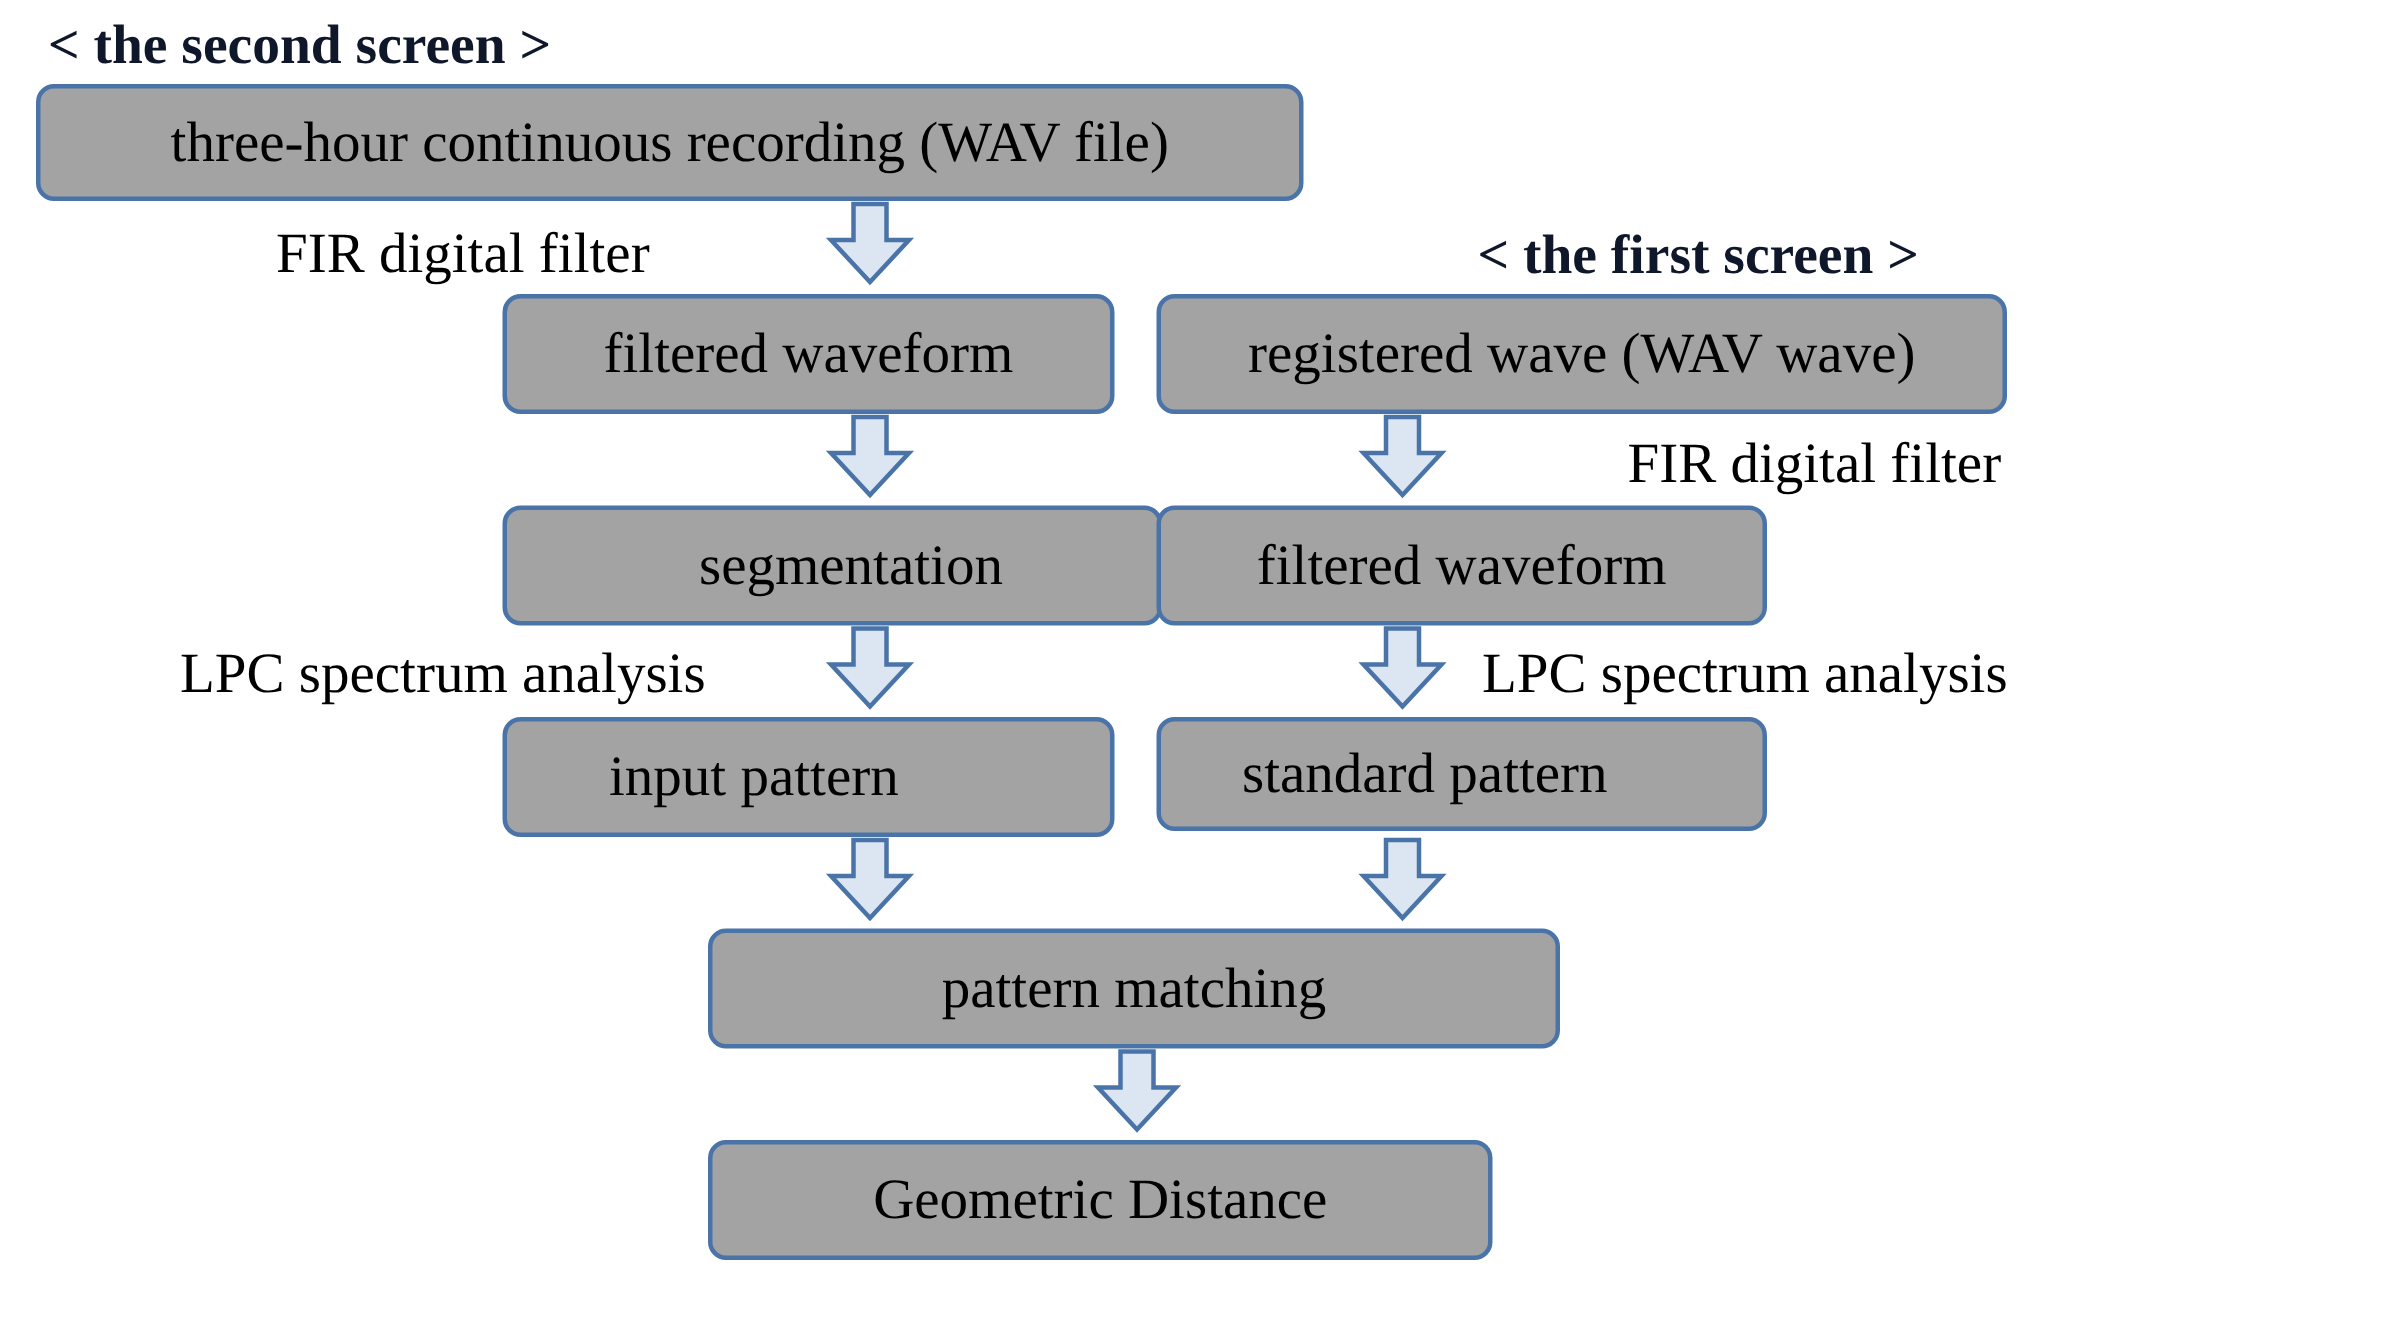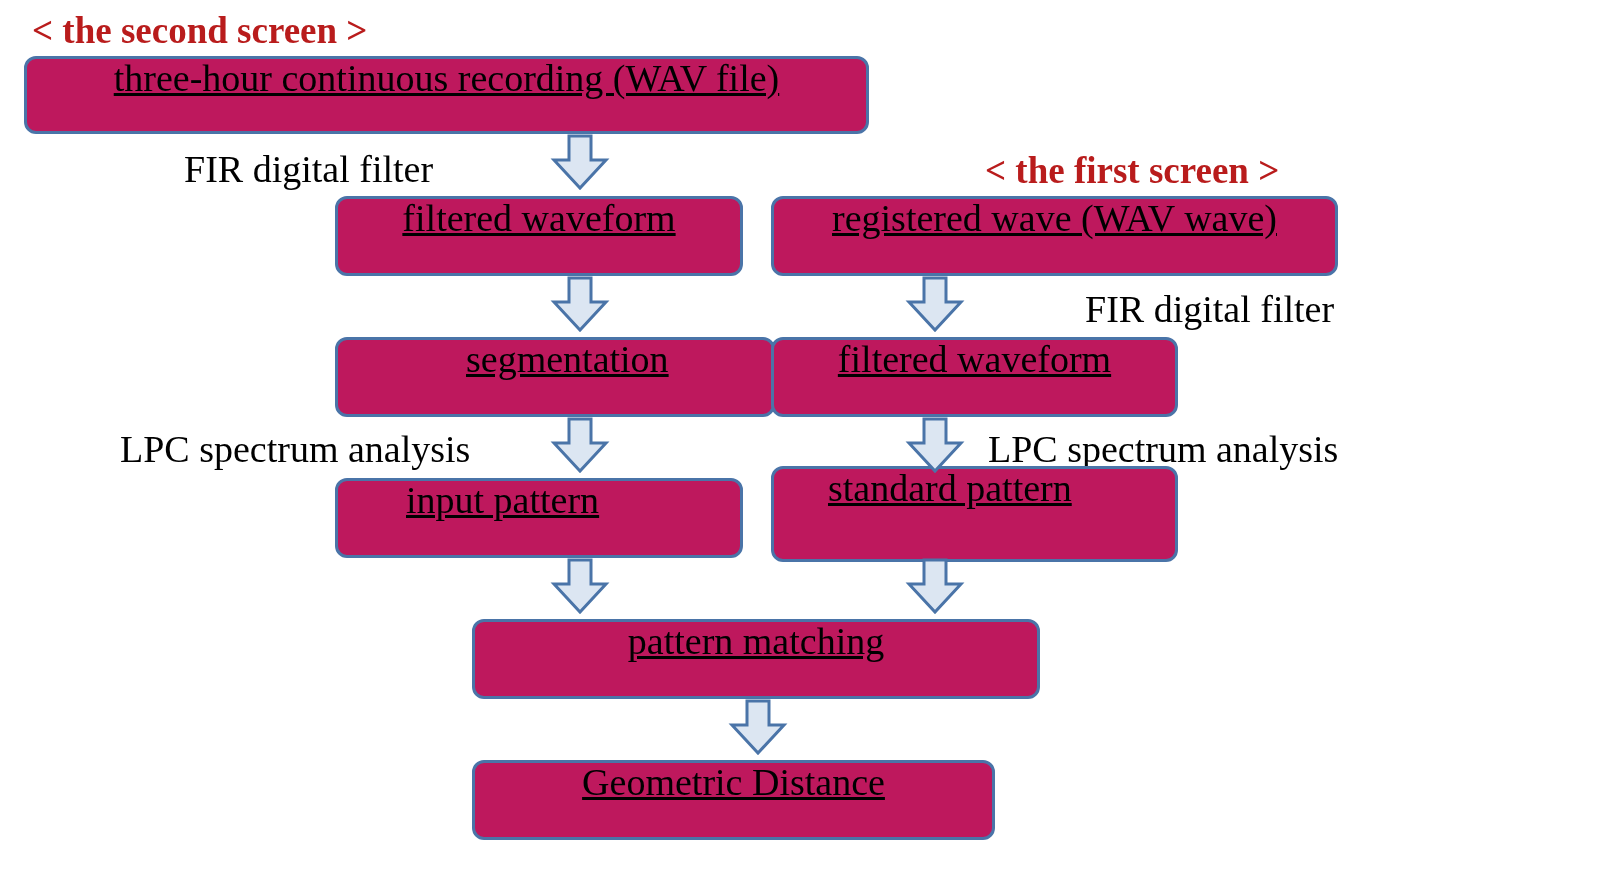--- a/index.html
+++ b/index.html
@@ -1,23 +1,23 @@
 <!DOCTYPE html>
 <html><head>
 <meta charset="utf-8">
 <style>
   html, body { margin:0; padding:0; background:#ffffff; }
   body { width:1597px; height:883px; position:relative; overflow:hidden;
          font-family:"Liberation Serif","DejaVu Serif",serif; color:#000; }
-  .box { position:absolute; box-sizing:border-box; background:#be185d;
+  .box { position:absolute; box-sizing:border-box; background:#a3a3a3;
          border:3px solid #4a74a8; border-radius:12px;
-         display:flex; font-size:38px; line-height:1;text-decoration:underline; }
+         display:flex; align-items:center; font-size:38px; line-height:1; }
   .box span { white-space:nowrap; }
   .lbl { position:absolute; font-size:38px; line-height:1; white-space:nowrap; }
-  .red { color:#b91c1c; font-weight:bold; font-size:37px; }
+  .red { color:#0f172a; font-weight:bold; font-size:37px; }
   svg.arrow { position:absolute; width:60px; height:58px; overflow:visible; }
 </style>
 </head>
 <body>
 
 <div class="lbl red" style="left:32px; top:12px;">&lt; the second screen &gt;</div>
 <div class="lbl red" style="left:985px; top:152px;">&lt; the first screen &gt;</div>
 
 <div class="box" style="left:24px; top:56px; width:845px; height:78px; justify-content:center;">
   <span>three-hour continuous recording (WAV file)</span>
@@ -44,21 +44,21 @@
 </div>
 
 <div class="lbl" style="left:1085px; top:290px;">FIR digital filter</div>
 
 <div class="box" style="left:771px; top:337px; width:407px; height:80px; justify-content:center;">
   <span>filtered waveform</span>
 </div>
 
 <div class="lbl" style="left:988px; top:430px;">LPC spectrum analysis</div>
 
-<div class="box" style="left:771px; top:466px; width:407px; height:96px; padding-left:54px;">
+<div class="box" style="left:771px; top:478px; width:407px; height:76px; padding-left:54px;">
   <span>standard pattern</span>
 </div>
 
 <div class="box" style="left:472px; top:619px; width:568px; height:80px; justify-content:center;">
   <span>pattern matching</span>
 </div>
 
 <div class="box" style="left:472px; top:760px; width:523px; height:80px; justify-content:center;">
   <span>Geometric Distance</span>
 </div>

